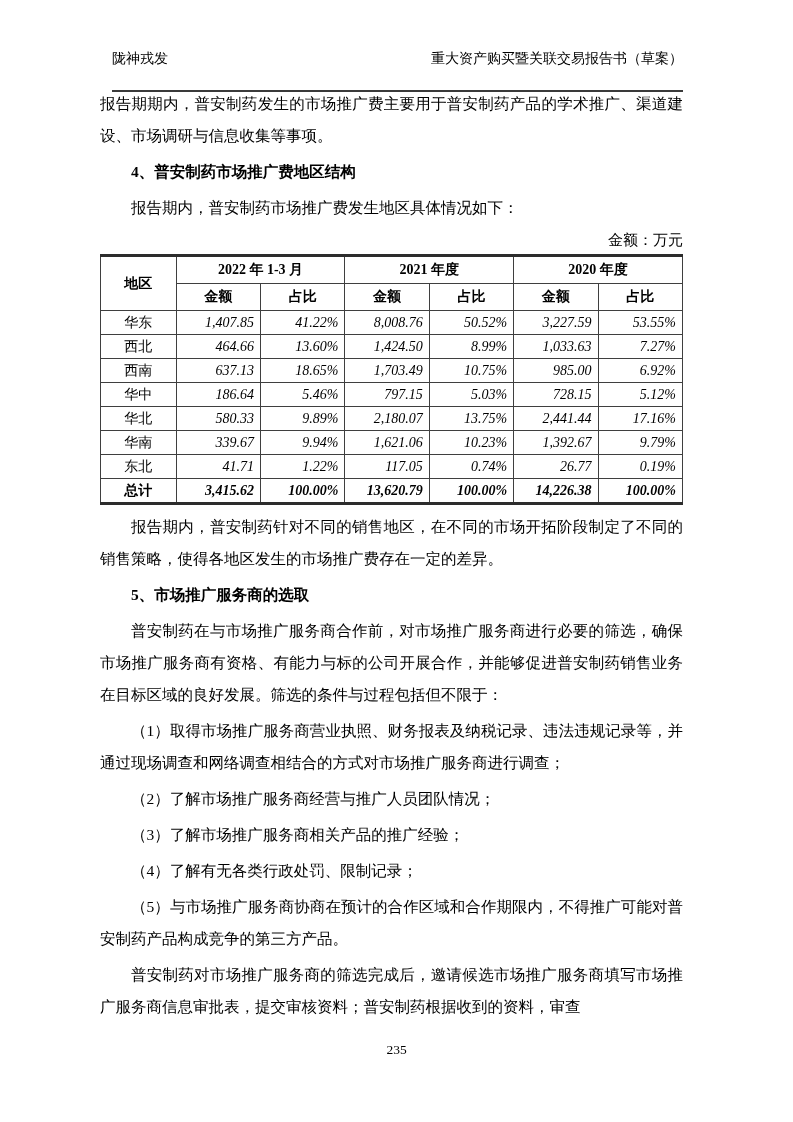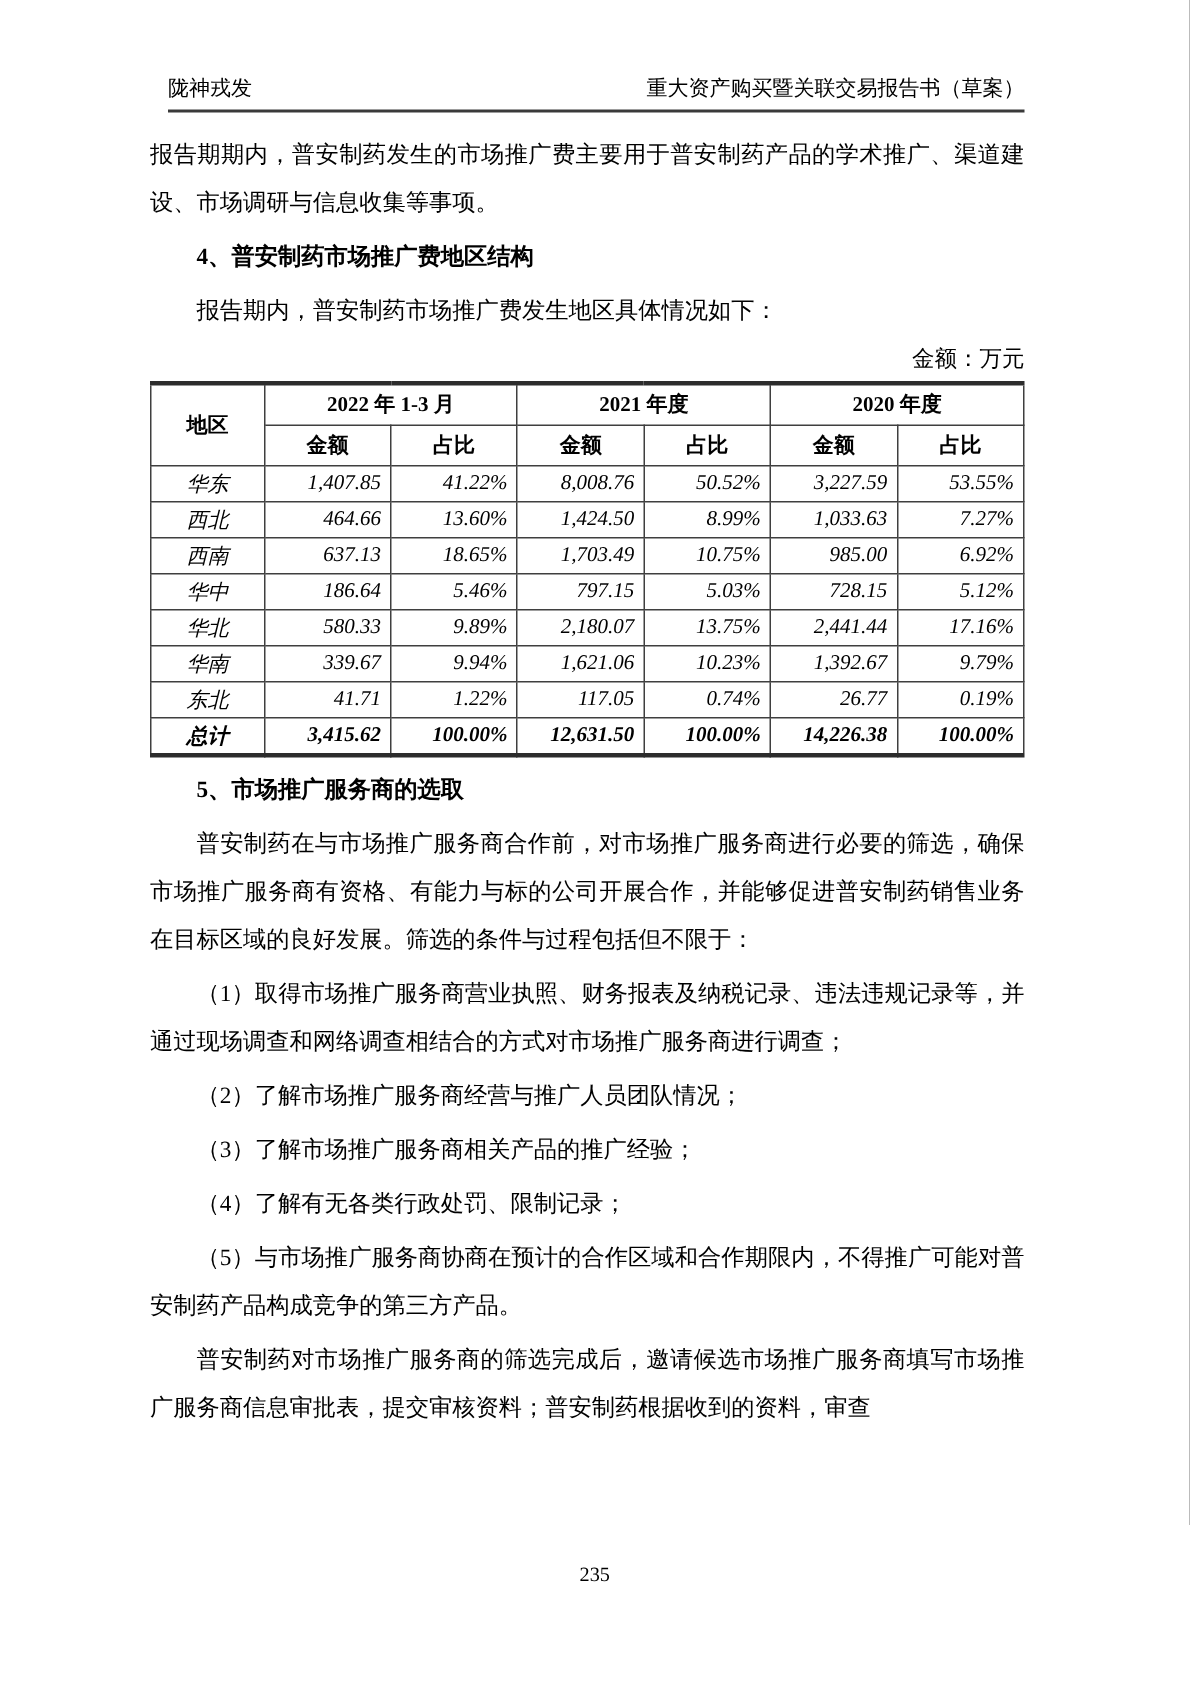--- a/index.html
+++ b/index.html
@@ -16,21 +16,21 @@
   .doc-header {
     position: absolute;
     top: 50px;
     left: 112px;
     right: 110px;
     display: flex;
     justify-content: space-between;
     align-items: flex-end;
     font-size: 14px;
     border-bottom: 2px solid #3a3a3a;
-    padding-bottom: 5px;
+    padding-bottom: 22px;
   }
   .doc-body {
     position: absolute;
     top: 88px;
     left: 100px;
     right: 110px;
   }
   .body-text {
     font-size: 15.5px;
     line-height: 32px;
@@ -63,21 +63,21 @@
   .region-table th, .region-table td {
     border: 1px solid #3f3f3f;
     padding: 0 6px;
   }
   .region-table th {
     font-weight: bold;
     text-align: center;
     height: 26px;
   }
   .region-table td { height: 23px; }
-  .region-table td.region { text-align: center; padding: 0 2px; font-style: italic; }
+  .region-table td.region { text-align: center; padding: 0 2px; }
   .region-table td.num { text-align: right; font-style: italic; }
   .region-table tr.total-row td { font-weight: bold; }
   .page-num {
     position: absolute;
     bottom: 64px;
     left: 0;
     width: 100%;
     text-align: center;
     font-size: 13.5px;
   }
@@ -189,28 +189,29 @@
           <td class="num">1.22%</td>
           <td class="num">117.05</td>
           <td class="num">0.74%</td>
           <td class="num">26.77</td>
           <td class="num">0.19%</td>
         </tr>
         <tr class="total-row">
           <td class="region">总计</td>
           <td class="num">3,415.62</td>
           <td class="num">100.00%</td>
-          <td class="num">12,631.50</td>
+          <td class="num">13,620.79</td>
           <td class="num">100.00%</td>
           <td class="num">14,226.38</td>
           <td class="num">100.00%</td>
         </tr>
       </tbody>
     </table>
 
+    <p class="body-text">报告期内，普安制药针对不同的销售地区，在不同的市场开拓阶段制定了不同的销售策略，使得各地区发生的市场推广费存在一定的差异。</p>
 
     <p class="heading">5、市场推广服务商的选取</p>
 
     <p class="body-text">普安制药在与市场推广服务商合作前，对市场推广服务商进行必要的筛选，确保市场推广服务商有资格、有能力与标的公司开展合作，并能够促进普安制药销售业务在目标区域的良好发展。筛选的条件与过程包括但不限于：</p>
 
     <p class="body-text">（1）取得市场推广服务商营业执照、财务报表及纳税记录、违法违规记录等，并通过现场调查和网络调查相结合的方式对市场推广服务商进行调查；</p>
     <p class="body-text">（2）了解市场推广服务商经营与推广人员团队情况；</p>
     <p class="body-text">（3）了解市场推广服务商相关产品的推广经验；</p>
     <p class="body-text">（4）了解有无各类行政处罚、限制记录；</p>
     <p class="body-text">（5）与市场推广服务商协商在预计的合作区域和合作期限内，不得推广可能对普安制药产品构成竞争的第三方产品。</p>

